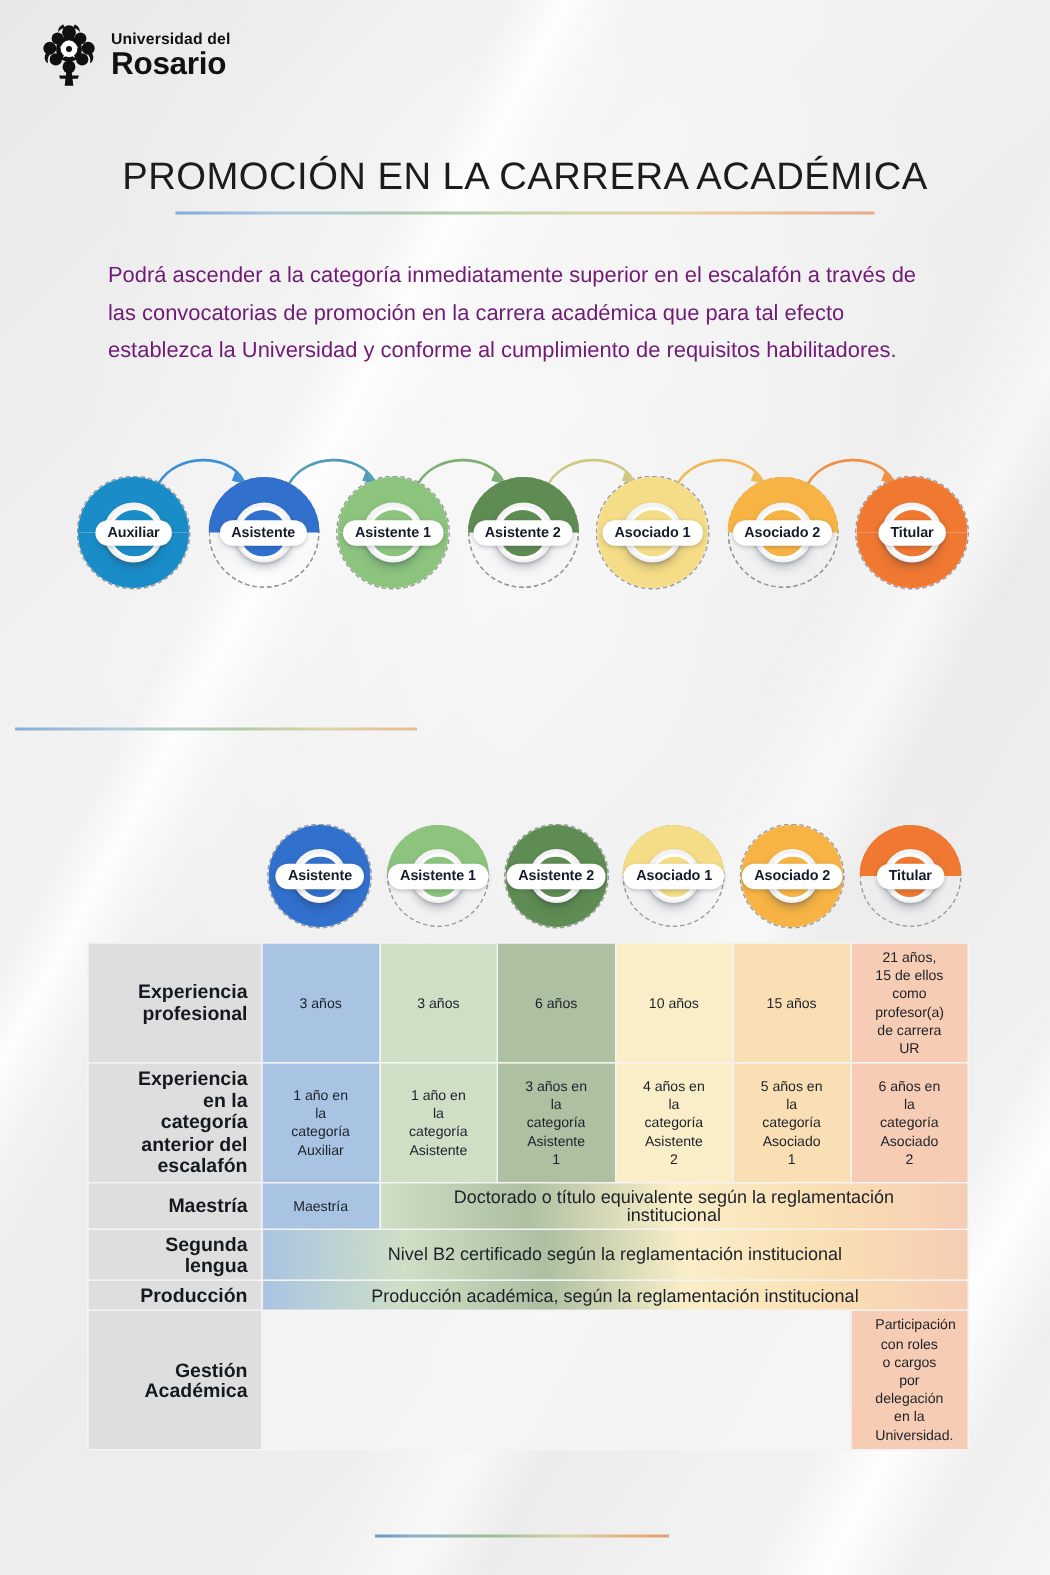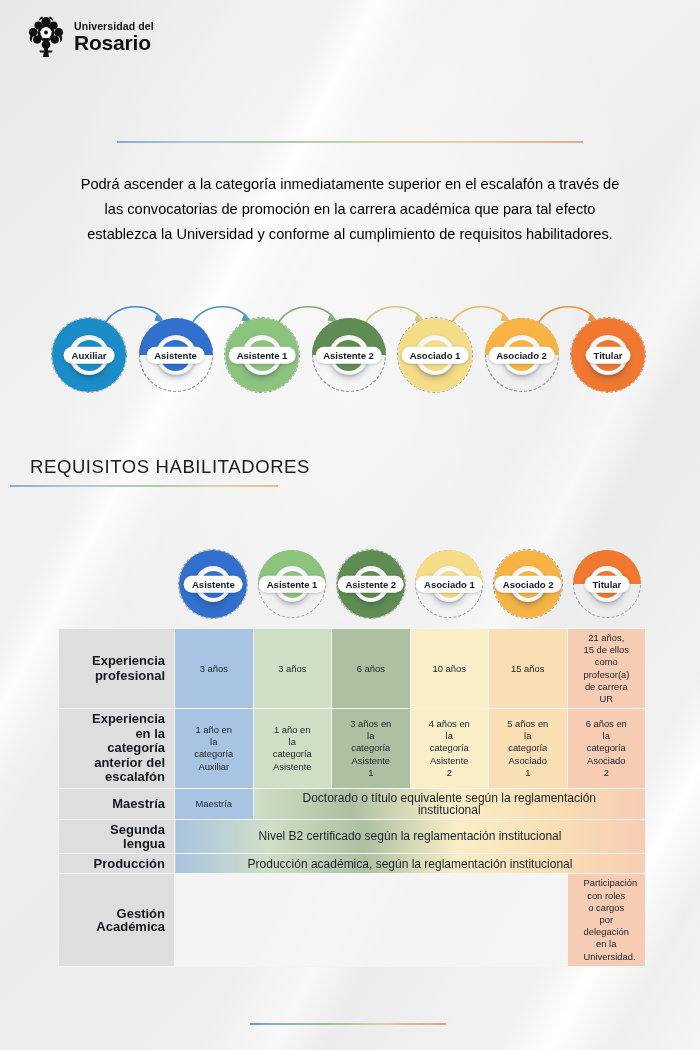--- a/index.html
+++ b/index.html
@@ -96,24 +96,24 @@
     left: 117px; top: 141px;
     width: 466px; height: 1.6px;
     background: linear-gradient(90deg, #6f9ed8 0%, #9dbfda 14%, #9ec49a 38%, #c9cf9a 55%, #e9c98f 75%, #e8a97e 92%, #e3a07a 100%);
     opacity: .85;
   }
 
   .intro {
     position: absolute;
     left: 72px; top: 172px;
     width: 556px;
-    text-align: center;
+    text-align: left;
     font-size: 14.6px;
     line-height: 25px;
-    color: #000000;
+    color: #701a75;
     font-weight: 400;
   }
 
   
   .sec-title {
     position: absolute;
     left: 30px; top: 456px;
     font-size: 18.5px;
     font-weight: 400;
     letter-spacing: .6px;
@@ -272,20 +272,21 @@
       <g fill="#101010">
         <circle cx="20" cy="18.6" r="2.0"></circle>
       </g>
     </svg>
     <div class="logo-words">
       <span class="logo-small">Universidad del</span>
       <span class="logo-big">Rosario</span>
     </div>
   </div>
 
+  <div class="title-main">PROMOCIÓN EN LA CARRERA ACADÉMICA</div>
   <div class="title-rule"></div>
   <div class="intro">Podrá ascender a la categoría inmediatamente superior en el escalafón a través de las convocatorias de promoción en la carrera académica que para tal efecto establezca la Universidad y conforme al cumplimiento de requisitos habilitadores.</div>
 
   <div class="circle-row" id="ladder-row" style="left:0; top:300px; width:700px; height:100px;">
       <div class="node" style="left: 52px; top: 18px; width: 74px; height: 74px; z-index: 2;">
         <div class="halfwrap" style="width: 74px; height: 74px;">
           <div class="half-top" style="background: rgb(26, 141, 200);"></div>
           <div class="half-bot" style="background: rgb(26, 141, 200);"></div>
         </div>
         <div class="inner-disc" style="width: 40px; height: 40px; left: 17px; top: 17px;"></div>
@@ -396,21 +397,20 @@
       <svg class="arrow" width="62" height="26" viewBox="0 0 62 26" style="left: 450px; top: 0px;">
         <path d="M 2 22 C 13.64 2, 48.36 2, 58 20" fill="none" stroke="#f0b857" stroke-width="1.7" stroke-linecap="round"></path>
         <path d="M 53 14 L 58.8 22.5 L 50.5 20.5 Z" fill="#f0b857"></path>
       </svg>
       <svg class="arrow" width="62" height="26" viewBox="0 0 62 26" style="left: 536.5px; top: 0px;">
         <path d="M 2 22 C 13.64 2, 48.36 2, 58 20" fill="none" stroke="#ef8f43" stroke-width="1.7" stroke-linecap="round"></path>
         <path d="M 53 14 L 58.8 22.5 L 50.5 20.5 Z" fill="#ef8f43"></path>
       </svg>
     </div>
 
-  <div class="sec-title">REQUISITOS HABILITADORES</div>
   <div class="sec-rule"></div>
 
   <div class="circle-row" id="req-row" style="left:0; top:540px; width:700px; height:96px;">
       <div class="node" style="left: 179.35px; top: 10px; width: 68px; height: 68px; z-index: 2;">
         <div style="position: absolute; left: -1px; top: -1px; border-radius: 50%; width: 70px; height: 70px; border: 1.1px dashed rgb(154, 154, 154); z-index: 0;"></div>
         <div class="dashring" style="width: 68px; height: 68px; border-color: transparent;"></div>
         <div class="halfwrap" style="width: 68px; height: 68px;">
           <div class="half-top" style="background: rgb(49, 112, 205);"></div>
           <div class="half-bot" style="background: rgb(49, 112, 205);"></div>
         </div>

